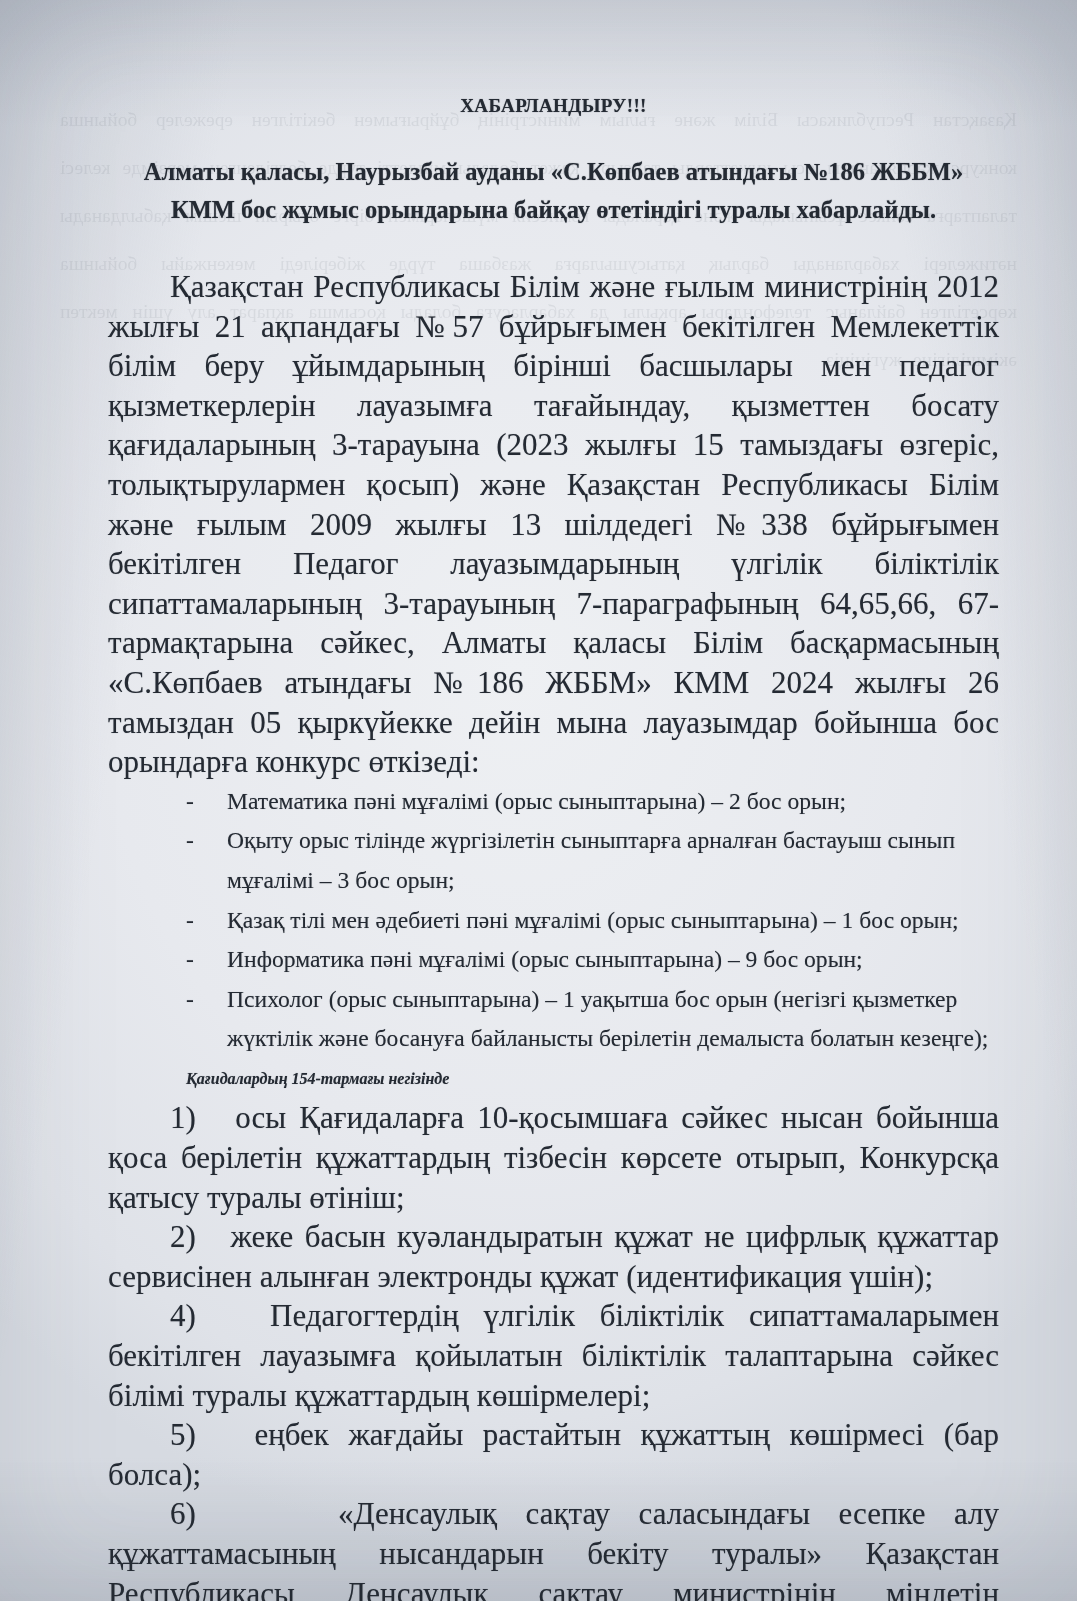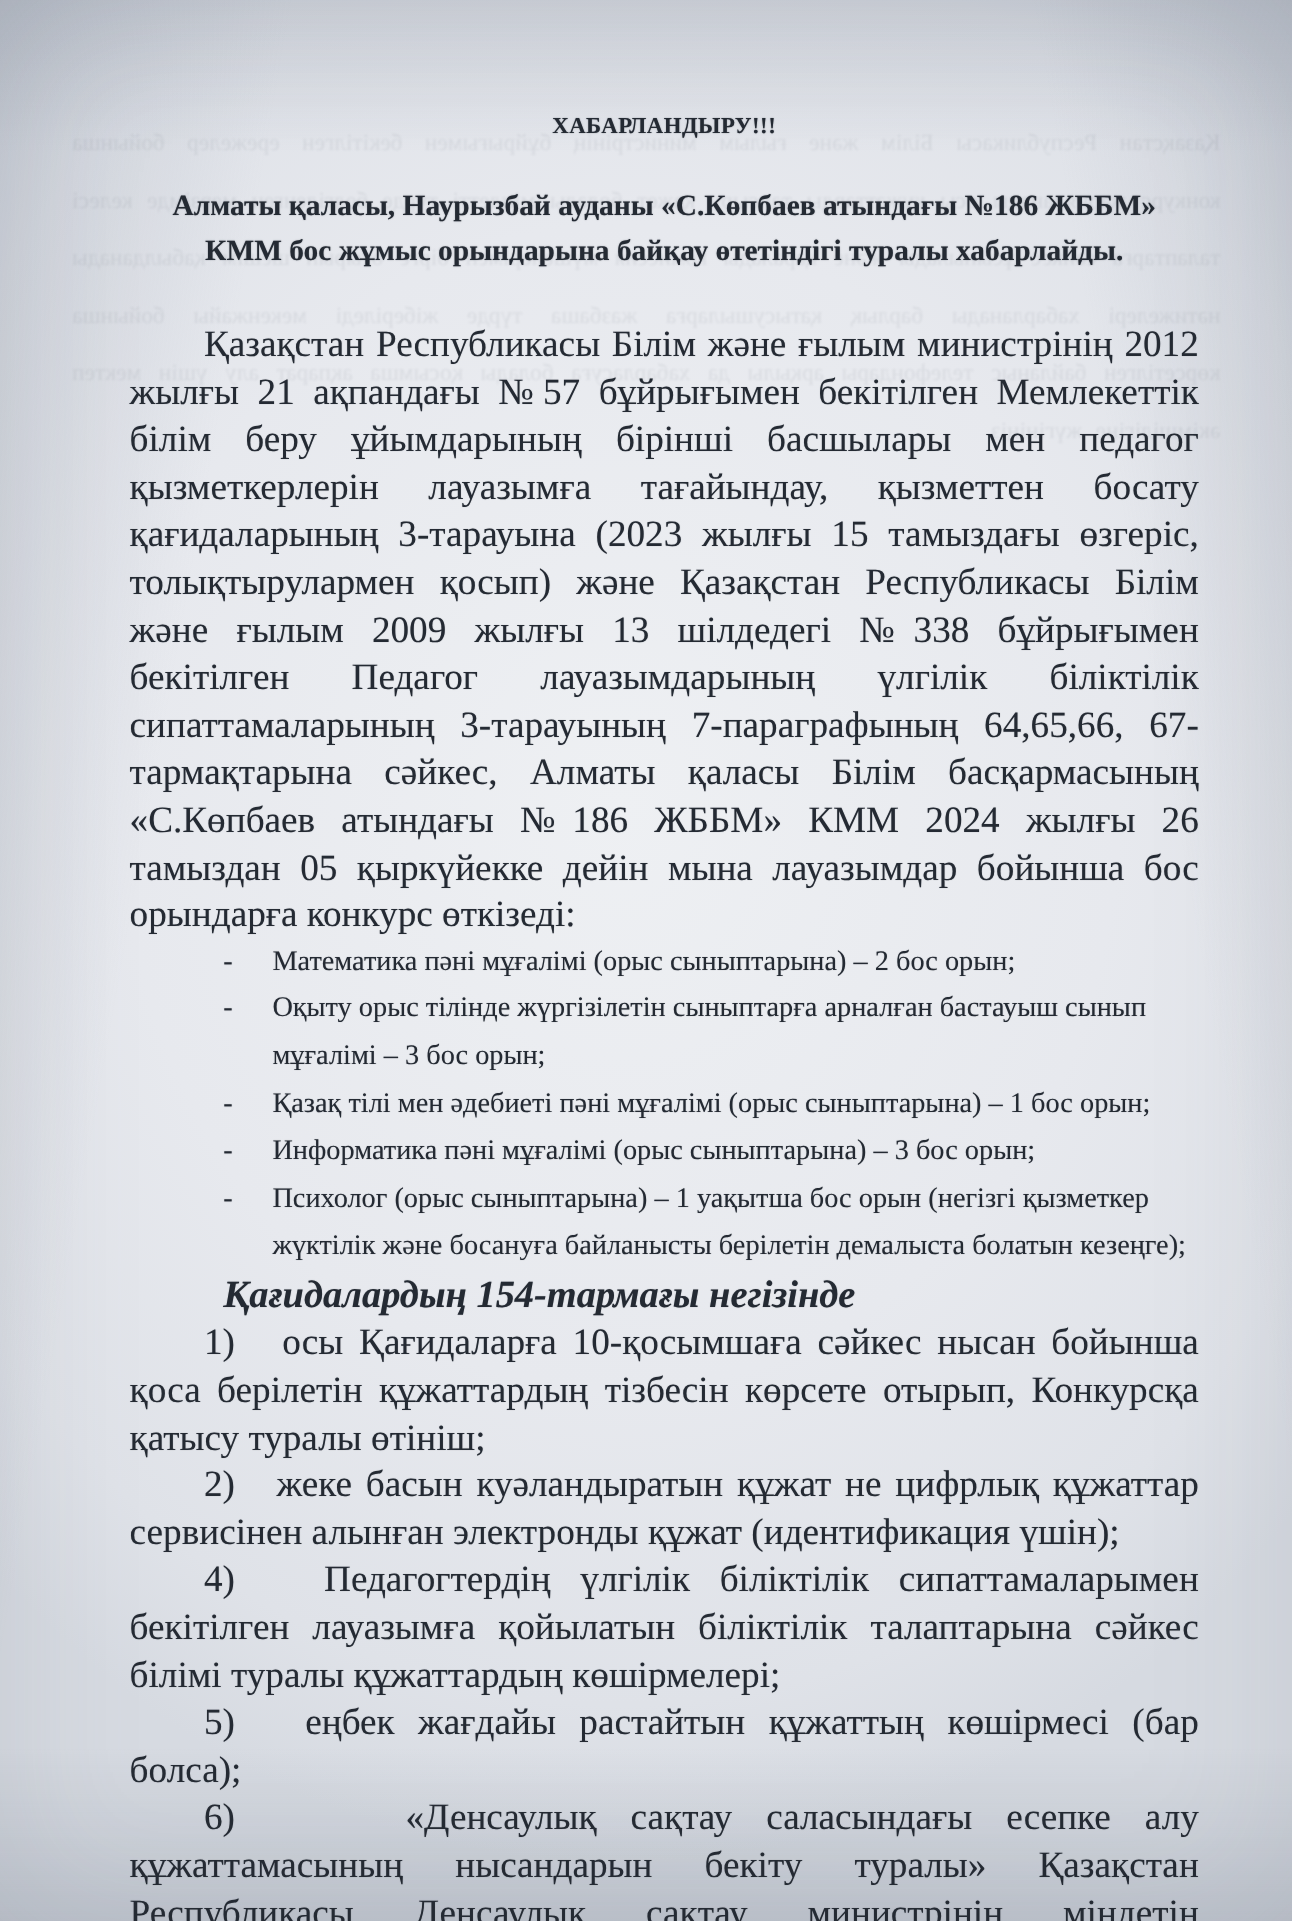--- a/index.html
+++ b/index.html
@@ -106,21 +106,21 @@
   }
   .bullet-list li .dash {
     position: absolute;
     left: 0;
     top: 0;
   }
 
   .italic-head {
     font-style: italic;
     font-weight: bold;
-    font-size: 32px;
+    font-size: 16px;
     line-height: 39.6px;
     margin: 0;
     padding-left: 78px;
     text-shadow: 0 0 0.9px rgba(36,42,51,0.4);
   }
 </style>
 </head>
 <body>
 
 <div id="page">
@@ -145,21 +145,21 @@
       <li>
         <span class="dash">-</span>
         <span>Оқыту орыс тілінде жүргізілетін сыныптарға арналған бастауыш сынып мұғалімі – 3 бос орын;</span>
       </li>
       <li>
         <span class="dash">-</span>
         <span>Қазақ тілі мен әдебиеті пәні мұғалімі (орыс сыныптарына) – 1 бос орын;</span>
       </li>
       <li>
         <span class="dash">-</span>
-        <span>Информатика пәні мұғалімі (орыс сыныптарына) – 3 бос орын;</span>
+        <span>Информатика пәні мұғалімі (орыс сыныптарына) – 9 бос орын;</span>
       </li>
       <li>
         <span class="dash">-</span>
         <span>Психолог (орыс сыныптарына) – 1 уақытша бос орын (негізгі қызметкер жүктілік және босануға байланысты берілетін демалыста болатын кезеңге);</span>
       </li>
     </ul>
 
     <p class="italic-head">Қағидалардың 154-тармағы негізінде</p>
 
 

